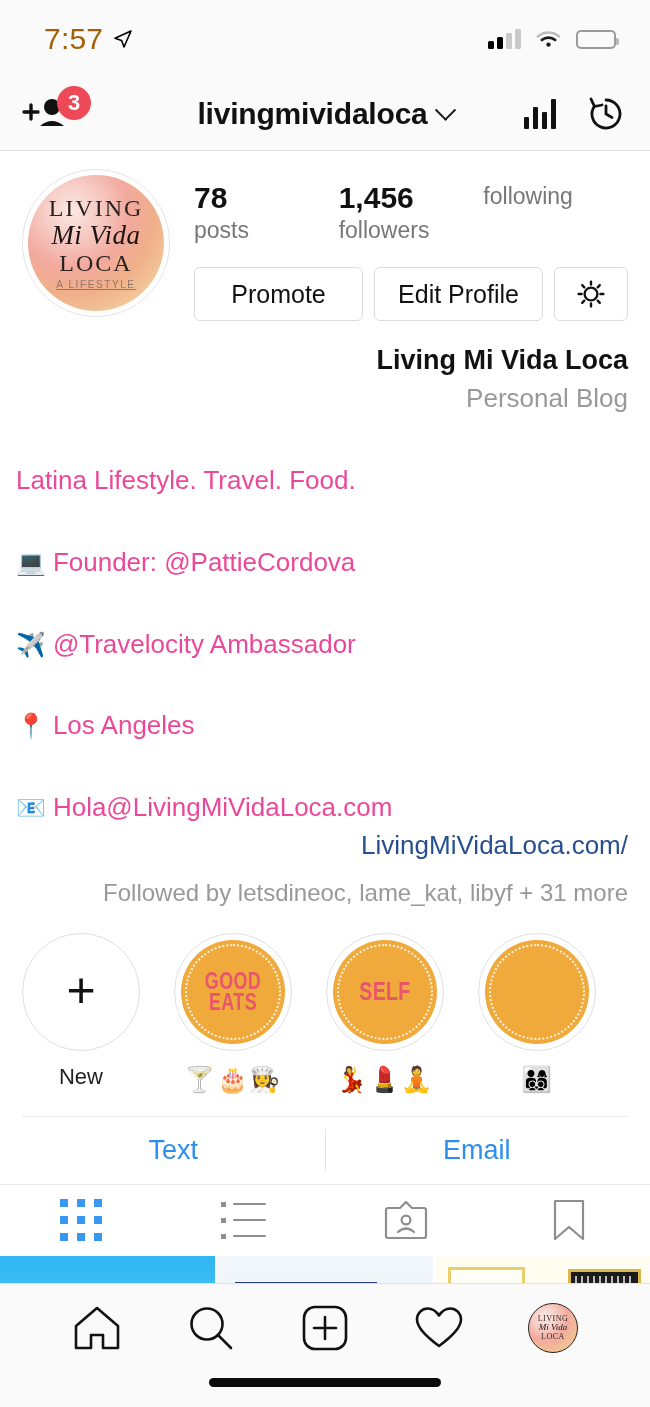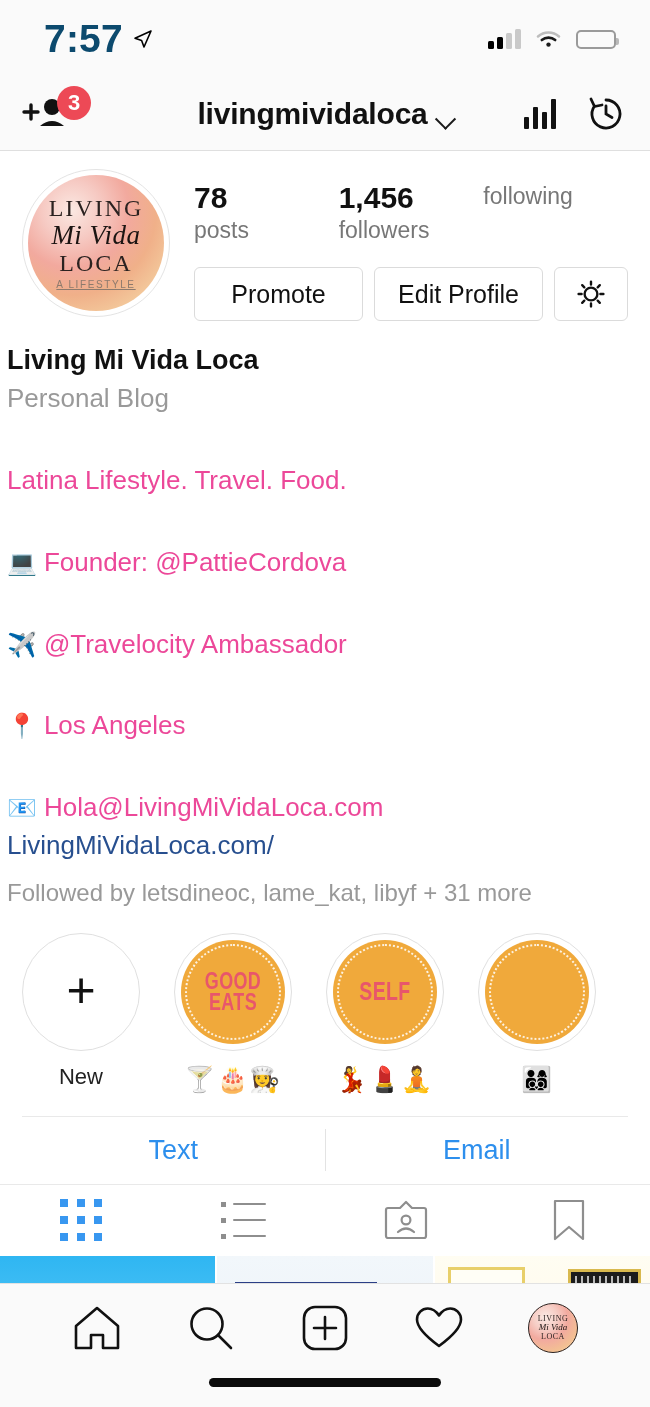--- a/index.html
+++ b/index.html
@@ -12,21 +12,21 @@
   }
   .phone { position: relative; width: 650px; height: 1407px; background:#fff; }
 
   
   .statusbar {
     height: 78px; background:#fafafa;
     display:flex; align-items:center; justify-content:space-between;
     padding: 0 34px 0 44px;
   }
   .sb-left { display:flex; align-items:center; gap:10px; }
-  .sb-time { font-size: 39px; font-weight: 700; color:#0c4a6e; letter-spacing:0.2px; }
+  .sb-time { font-size: 30px; font-weight: 400; color:#a16207; letter-spacing:0.2px; }
   .loc-arrow { display:block; }
   .sb-right { display:flex; align-items:center; gap:14px; }
   .signal { display:flex; align-items:flex-end; gap:3px; height:20px; }
   .signal i { width:6px; border-radius:1.5px; display:block; background:#000; }
   .signal i.b1 { height:8px; }
   .signal i.b2 { height:12px; }
   .signal i.b3 { height:16px; background:#c9c9c9; }
   .signal i.b4 { height:20px; background:#c9c9c9; }
   .battery { width:40px; height:19px; border:2px solid #9a9a9a; border-radius:5px;
              position:relative; padding:2px; }
@@ -39,21 +39,21 @@
     height:73px; background:#fafafa; border-bottom:1px solid #dfdfdf;
     display:flex; align-items:center; padding: 0 24px 0 22px; position:relative;
   }
   .adduser { position:relative; width:62px; height:40px; }
   .badge {
     position:absolute; left:35px; top:-8px;
     min-width:34px; height:34px; border-radius:17px; background:#ed4956;
     color:#fff; font-size:22px; font-weight:700;
     display:flex; align-items:center; justify-content:center;
   }
-  .title-wrap { position:absolute; left:0; right:0; display:flex; align-items:flex-end;
+  .title-wrap { position:absolute; left:0; right:0; display:flex; align-items:center;
                 justify-content:center; gap:10px; pointer-events:none; }
   .title { font-size:30px; font-weight:600; color:#111; letter-spacing:-0.2px; }
   .chev { width:15px; height:15px; border-right:2.6px solid #1a1a1a; border-bottom:2.6px solid #1a1a1a;
           transform: rotate(45deg) translate(-3px,-3px); }
   .hdr-right { margin-left:auto; display:flex; align-items:center; gap:30px; z-index:2; }
   .insights { display:flex; align-items:flex-end; gap:4px; height:30px; }
   .insights i { width:5px; background:#111; display:block; border-radius:1px; }
   .insights i:nth-child(1){height:12px;}
   .insights i:nth-child(2){height:22px;}
   .insights i:nth-child(3){height:17px;}
@@ -86,21 +86,21 @@
   .btn {
     height:54px; border:1px solid #dbdbdb; border-radius:6px; background:#fff;
     display:flex; align-items:center; justify-content:center;
     font-size:25px; color:#111; font-weight:500;
   }
   .btn.promote { flex:1; }
   .btn.edit { flex:1; }
   .btn.gear { width:74px; flex:0 0 74px; }
 
   
-  .bio { padding: 20px 22px 0 7px; }
+  .bio { padding: 20px 22px 0 16px; text-align: right; }
   .bio-name { font-size:27px; font-weight:700; color:#111; line-height:1.42; }
   .bio-cat { font-size:26px; color:#999; line-height:1.42; }
   .bio-line { font-size:26px; color:#ec4899; line-height:1.42; display:flex; align-items:baseline; gap:7px;margin-top:45px; }
   .bio-line .em { font-size:24px; }
   .bio-link { font-size:26px; color:#274f8f; line-height:1.48; }
   .followed-by { font-size:24px; color:#999; line-height:1.5; margin-top:10px; }
 
   
   .highlights { display:flex; gap:34px; padding: 22px 22px 0 22px; overflow:hidden; }
   .hl { width:118px; flex:0 0 118px; text-align:center; }

